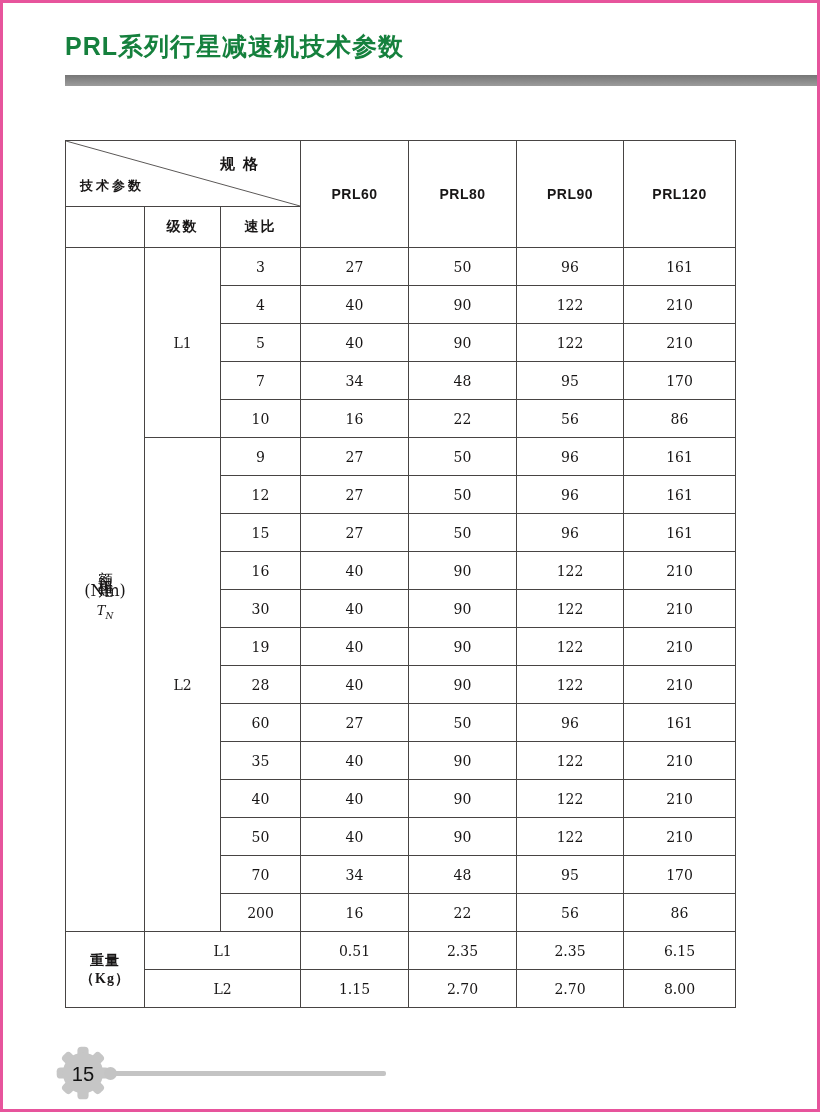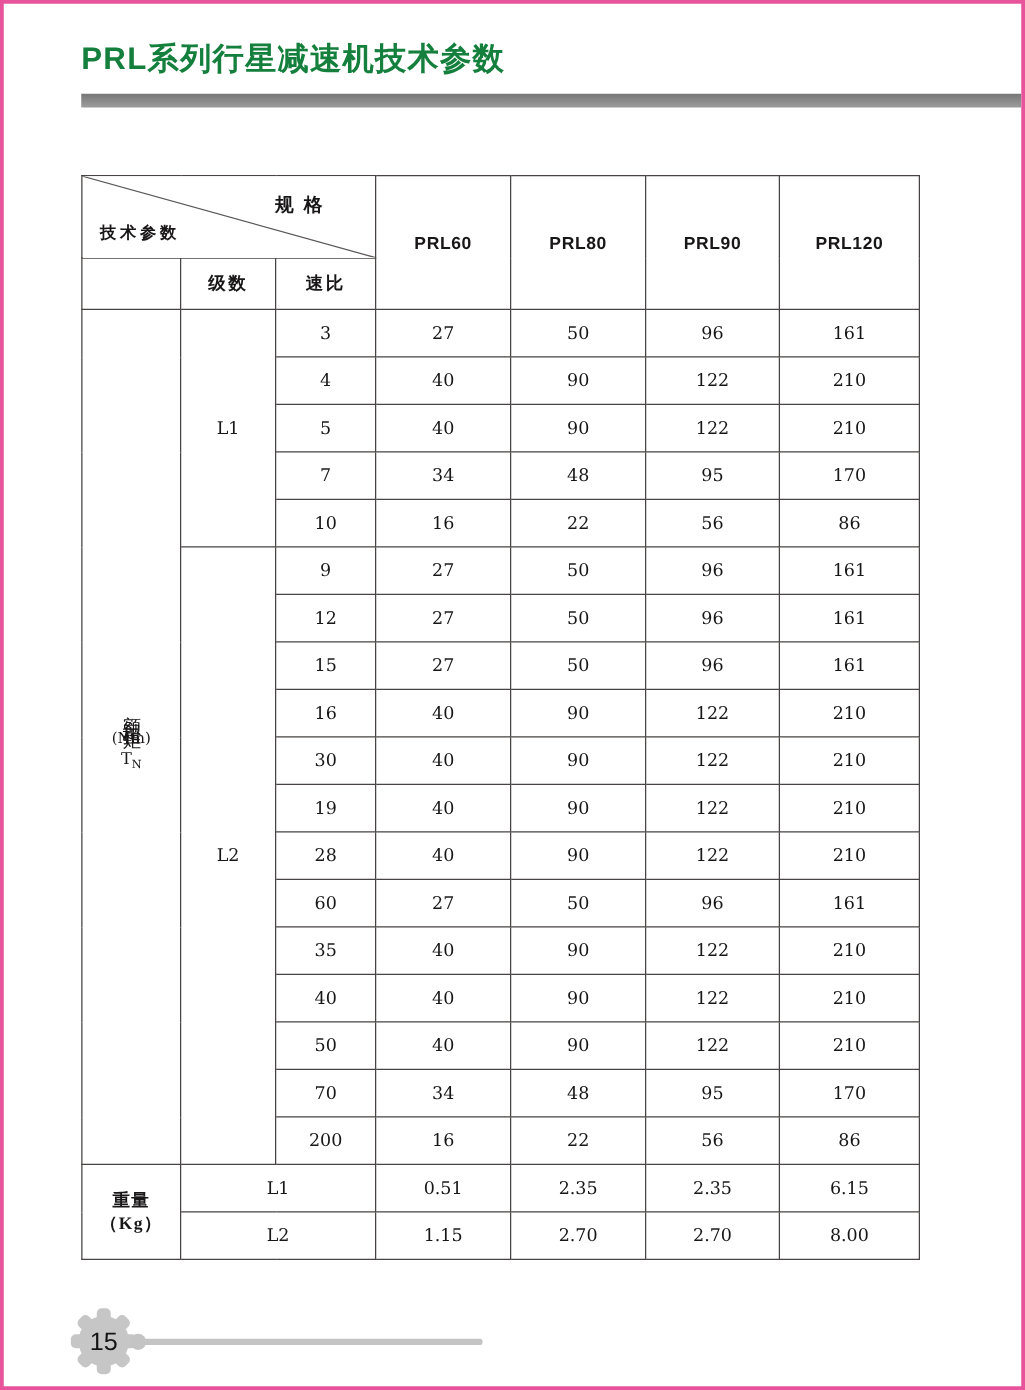--- a/index.html
+++ b/index.html
@@ -38,22 +38,22 @@
   }
   td.sub{font-weight:bold;font-size:15px;letter-spacing:2px;}
   td.model{font-size:15px;letter-spacing:0.5px;font-family:"Liberation Sans",sans-serif;font-weight:bold;}
   td.num,td.stage{font-family:"DejaVu Serif",serif;font-size:14px;}
   td.torque{background:#ffffff;}
   .torque-inner{display:flex;flex-direction:column;align-items:center;justify-content:center;}
   .vtext{
     writing-mode:vertical-lr;text-orientation:upright;
     font-family:"DejaVu Serif",serif;font-size:15px;letter-spacing:4px;line-height:1;
   }
-  .unit{font-family:"DejaVu Serif",serif;font-size:12px;margin-top:6px;}
-  .sym{font-family:"DejaVu Serif",serif;font-size:13px;margin-top:3px;text-align:right;}
+  .unit{font-family:"DejaVu Serif",serif;font-size:16px;margin-top:6px;}
+  .sym{font-family:"DejaVu Serif",serif;font-size:13px;font-style:italic;margin-top:3px;text-align:right;}
   .sym sub{font-size:9px;}
   td.wlabel{
     font-family:Liberation Serif, serif;font-weight:bold;font-size:14px;letter-spacing:1px;
   }
   svg.gear{position:absolute;left:52px;top:1042px;width:56px;height:56px;}
   .footer-dot{
     position:absolute;left:101px;top:1064px;width:13px;height:13px;border-radius:50%;
     background:var(--footer_gray,#c4c4c4);
   }
   .footer-line{

